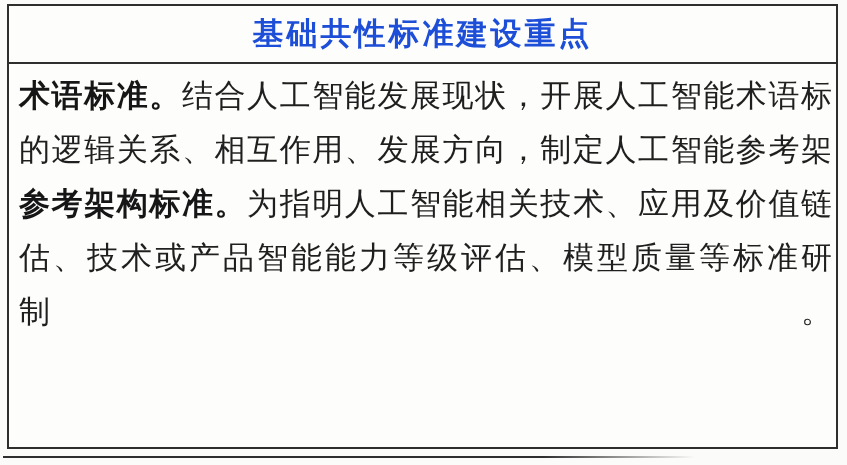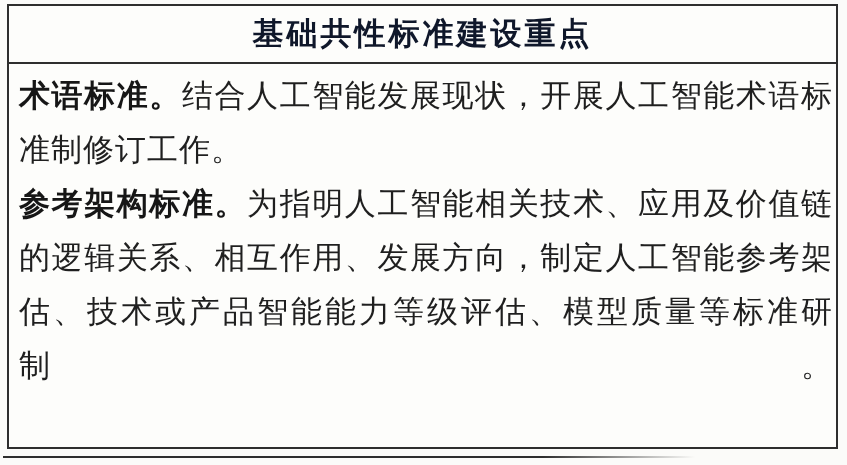--- a/index.html
+++ b/index.html
@@ -31,21 +31,21 @@
     height: 56px;
     border-bottom: 2px solid #2e2e2e;
     display: flex;
     align-items: center;
     justify-content: center;
   }
   .title {
     font-size: 31px;
     font-weight: bold;
     letter-spacing: 3px;
-    color: #0f172a;
+    color: #1d4ed8;
     white-space: nowrap;
   }
   .body-cell {
     padding: 5px 3px 0 10px;
   }
   .line {
     font-size: 31px;
     line-height: 54px;
     height: 54px;
     color: #1f1f1f;
@@ -79,28 +79,25 @@
   <div class="box">
 
     <div class="header-row">
       <span class="title">基础共性标准建设重点</span>
     </div>
 
     <div class="body-cell">
       <div class="line fill">
         <b class="lead">术语标准。</b><span>结合人工智能发展现状，开展人工智能术语标</span>
       </div>
-      <div class="line">
-        <b class="lead"></b><span>准制修订工作。</span>
+      <div class="line fill">
+        <b class="lead"></b><span>的逻辑关系、相互作用、发展方向，制定人工智能参考架</span>
       </div>
       <div class="line fill">
         <b class="lead">参考架构标准。</b><span>为指明人工智能相关技术、应用及价值链</span>
-      </div>
-      <div class="line fill">
-        <b class="lead"></b><span>的逻辑关系、相互作用、发展方向，制定人工智能参考架</span>
       </div>
       <div class="line fill">
         <b class="lead"></b><span>估、技术或产品智能能力等级评估、模型质量等标准研制。</span>
       </div>
     </div>
 
   </div>
 
   <div class="ghost-line"></div>
 </div>

